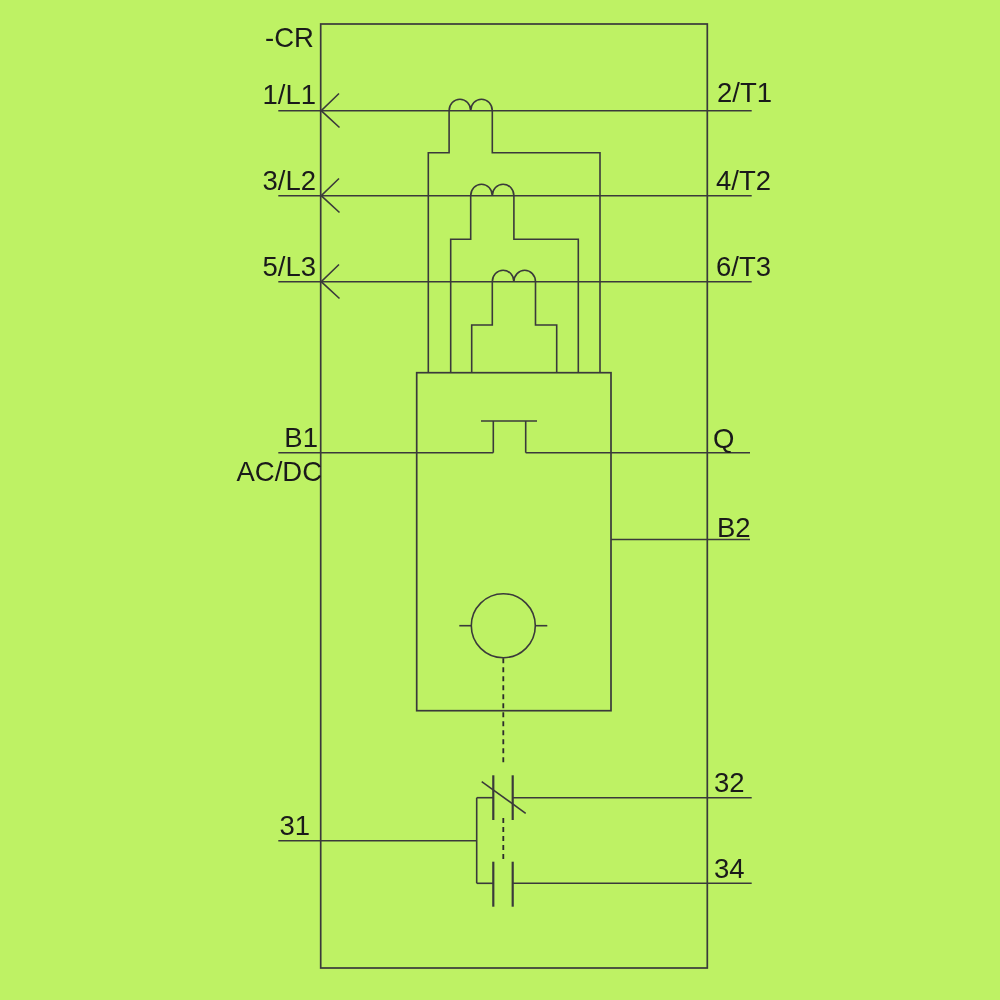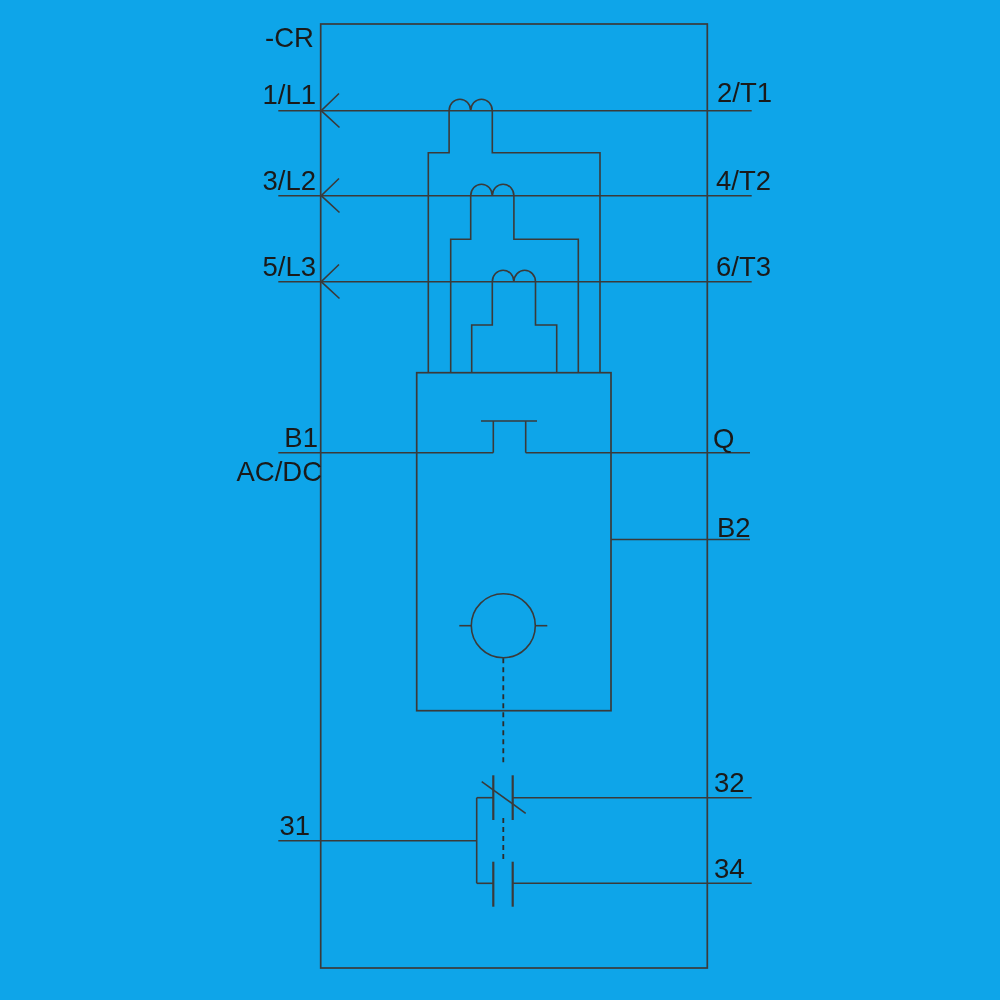--- a/index.html
+++ b/index.html
@@ -7,21 +7,21 @@
     padding: 0;
     background: #ffffff;
     width: 1000px;
     height: 1000px;
     font-family: "Liberation Sans", sans-serif;
   }
   #stage {
     position: relative;
     width: 1000px;
     height: 1000px;
-    background: #0ea5e9;
+    background: #bef264;
   }
   svg { display: block; }
   .wire {
     fill: none;
     stroke: #3a3a3a;
     stroke-width: 1.6;
   }
   .thick {
     fill: none;
     stroke: #3a3a3a;

